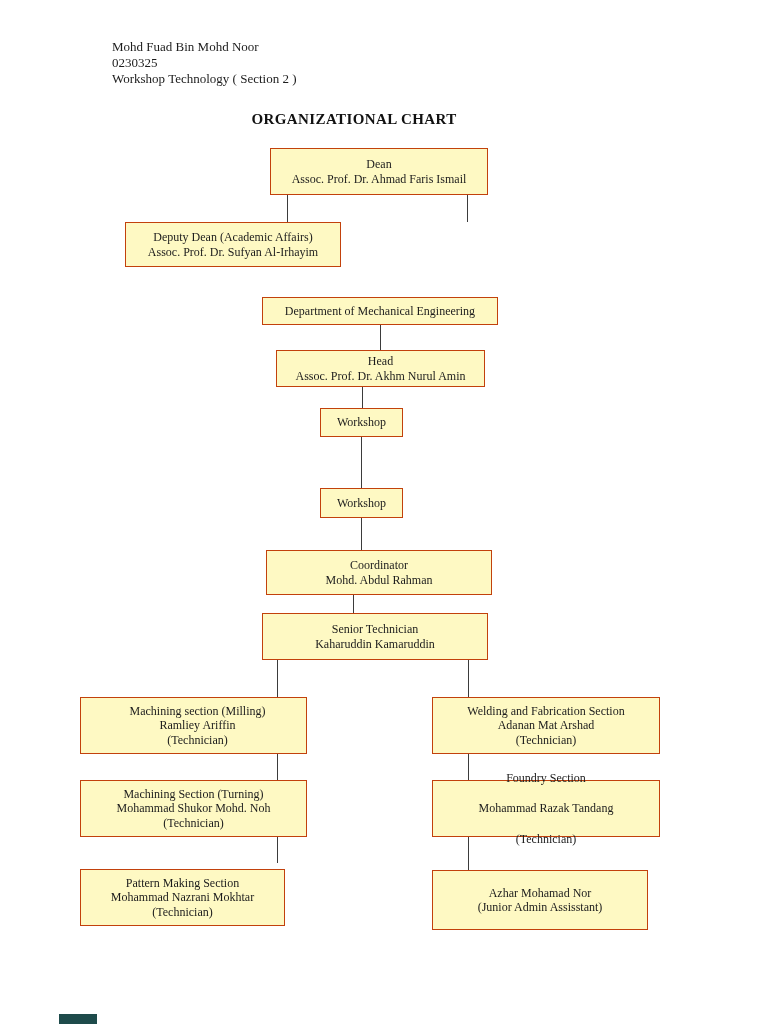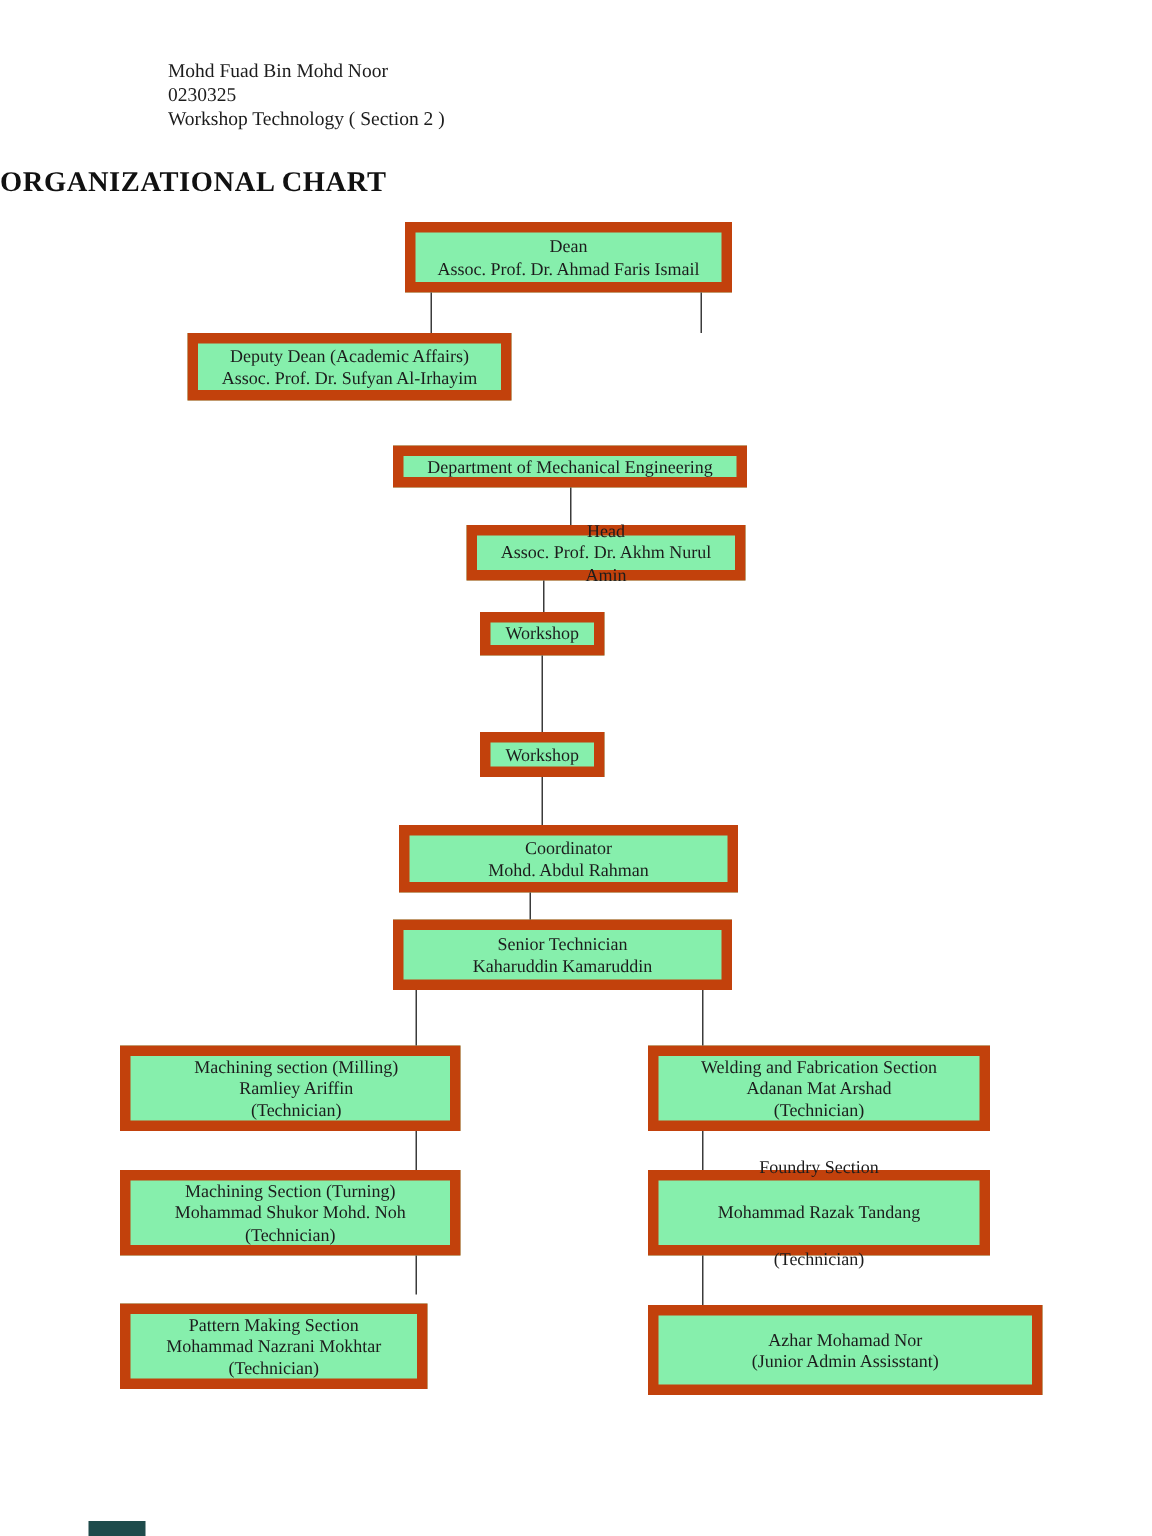--- a/index.html
+++ b/index.html
@@ -22,30 +22,30 @@
     font-size: 13px;
     line-height: 16px;
     color: #1c1c1c;
     white-space: nowrap;
   }
   .doc-title {
     position: absolute;
     left: 0;
     top: 111px;
     width: 708px;
-    text-align: left;
-    font-size: 19px;
+    text-align: center;
+    font-size: 15px;
     font-weight: bold;
     letter-spacing: 0.4px;
     color: #111;
   }
   .node {
     position: absolute;
-    border: 7px solid #c2410c;
-    background: #86efac;
+    border: 1px solid #c2410c;
+    background: #fef9c3;
     display: flex;
     flex-direction: column;
     align-items: center;
     justify-content: center;
     text-align: center;
     font-size: 12px;
     line-height: 14.5px;
     color: #1c1c1c;
     padding: 2px 4px;
   }
@@ -83,21 +83,21 @@
   <div class="node" style="left:125px;top:222px;width:216px;height:45px;">
     <div>Deputy Dean (Academic Affairs)</div>
     <div>Assoc. Prof. Dr. Sufyan Al-Irhayim</div>
   </div>
 
 
   <div class="node" style="left:262px;top:297px;width:236px;height:28px;">
     <div>Department of Mechanical Engineering</div>
   </div>
 
-  <div class="node" style="left:276px;top:350px;width:186px;height:37px;margin-left:35px;">
+  <div class="node" style="left:276px;top:350px;width:209px;height:37px;">
     <div>Head</div>
     <div>Assoc. Prof. Dr. Akhm Nurul Amin</div>
   </div>
 
   <div class="node" style="left:320px;top:408px;width:83px;height:29px;">
     <div>Workshop</div>
   </div>
 
   <div class="node" style="left:320px;top:488px;width:83px;height:30px;">
     <div>Workshop</div>
@@ -136,21 +136,21 @@
     <div>Mohammad Razak Tandang</div>
     <div>(Technician)</div>
   </div>
 
   <div class="node" style="left:80px;top:869px;width:205px;height:57px;">
     <div>Pattern Making Section</div>
     <div>Mohammad Nazrani Mokhtar</div>
     <div>(Technician)</div>
   </div>
 
-  <div class="node" style="left:432px;top:870px;width:263px;height:60px;">
+  <div class="node" style="left:432px;top:870px;width:216px;height:60px;">
     <div>Azhar Mohamad Nor</div>
     <div>(Junior Admin Assisstant)</div>
   </div>
 
   <div class="vline" style="left:287px;top:195px;height:27px;"></div>
   <div class="vline" style="left:467px;top:195px;height:27px;"></div>
   <div class="vline" style="left:380px;top:325px;height:25px;"></div>
   <div class="vline" style="left:362px;top:387px;height:21px;"></div>
   <div class="vline" style="left:361px;top:437px;height:51px;"></div>
   <div class="vline" style="left:361px;top:518px;height:32px;"></div>

